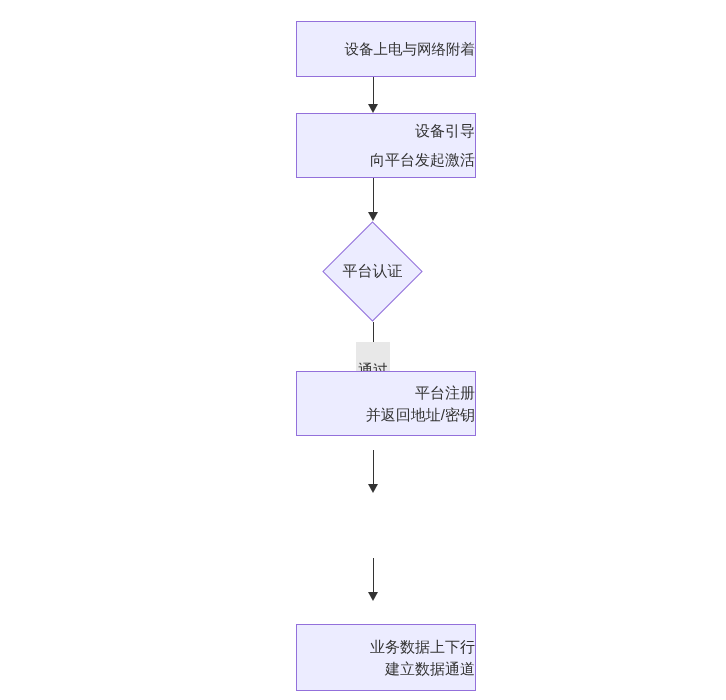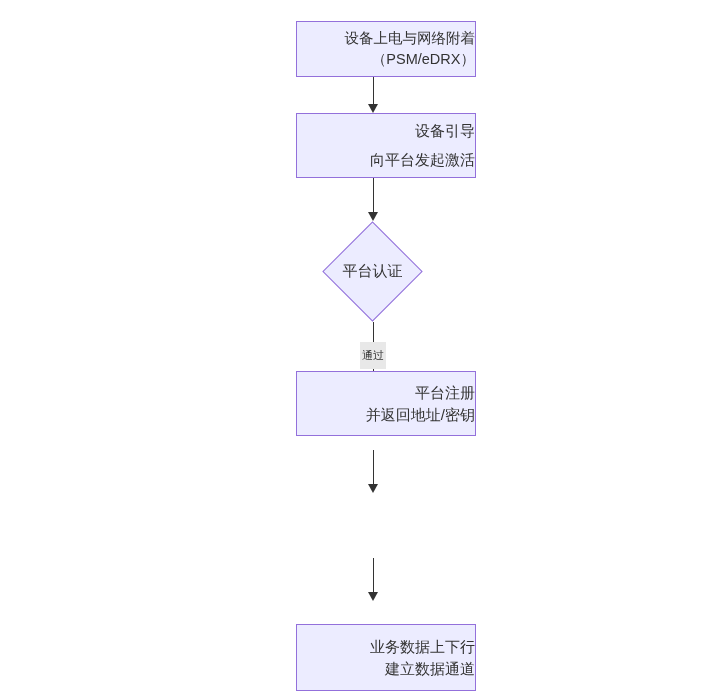--- a/index.html
+++ b/index.html
@@ -93,34 +93,33 @@
   .head-4 { top: 484px; }
   .head-5 { top: 592px; }
 
   .edge-label {
     position: absolute;
     left: 373px;
     top: 342px;
     transform: translateX(-50%);
     background: var(--edge-label-bg);
     color: var(--text);
-    font-size: 11px;
+    font-size: 15px;
     line-height: 19px;
-    padding: 4px 2px;
+    padding: 18px 2px;
     white-space: nowrap;
   }
 </style>
 </head>
 <body>
 
 <div class="canvas">
 
   <div class="node node-1">
     <span>设备上电与网络附着</span>
-    <span>（PSM/eDRX）</span>
   </div>
 
   <div class="edge-line edge-1"></div>
   <div class="arrowhead head-1"></div>
 
   <div class="node node-2">
     <span>设备引导</span>
     <span>向平台发起激活</span>
   </div>
 

